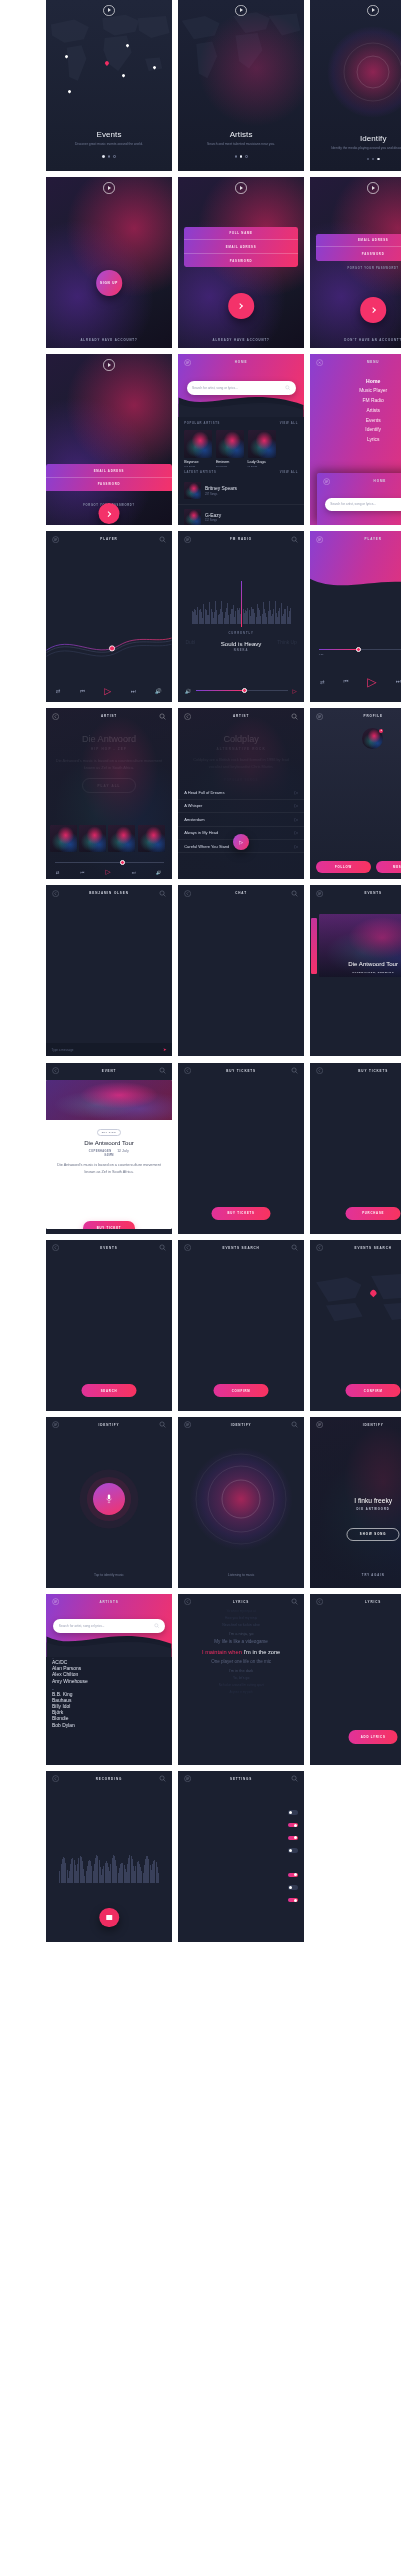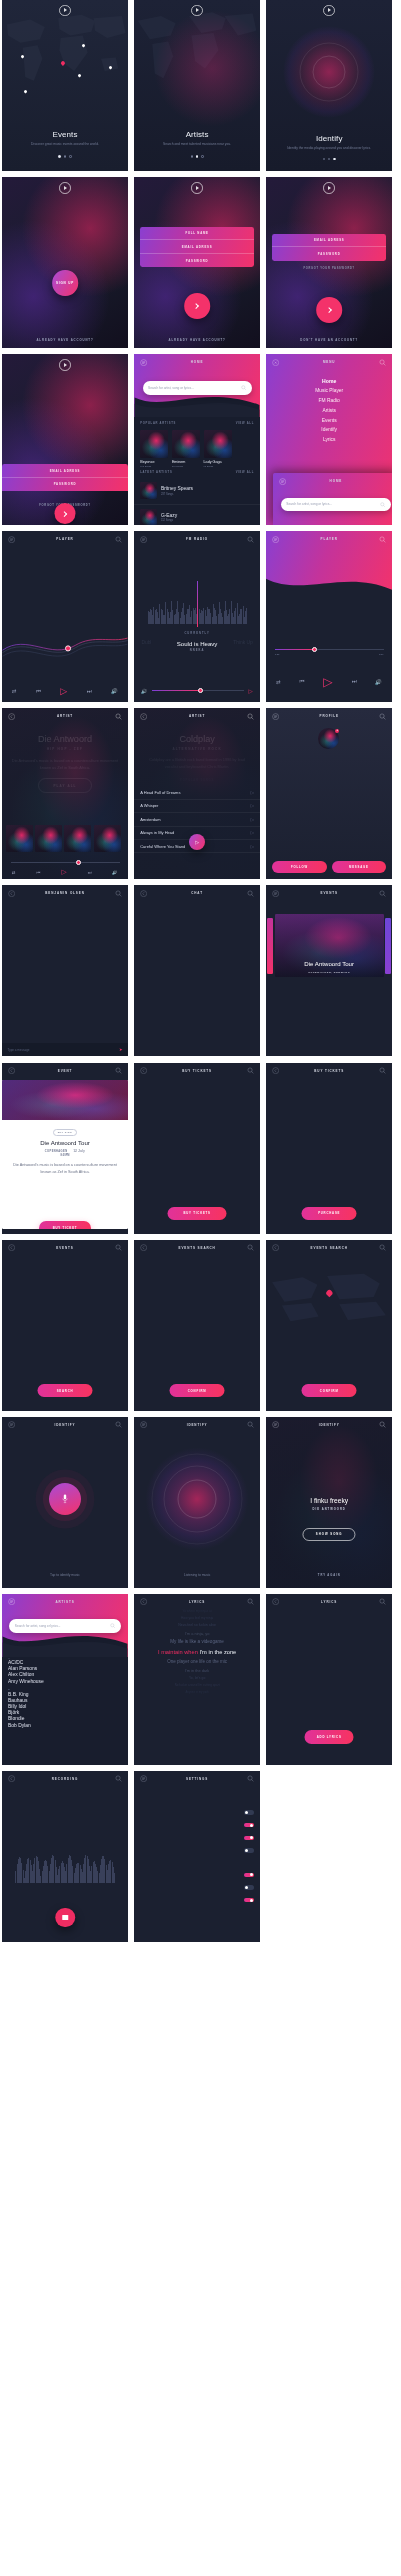--- a/index.html
+++ b/index.html
@@ -3,21 +3,21 @@
 <meta charset="utf-8">
 <style>
   * { box-sizing: border-box; margin: 0; padding: 0; }
   html, body {
     width: 401px; height: 2576px;
     background: #ffffff;
     font-family: "Liberation Sans", sans-serif;
     overflow: hidden;
   }
   .sheet { width: 401px; height: 2576px; position: relative; background:#fff; }
-  .row { display: flex; gap: 6.1px; padding: 0 2px; margin-bottom: 6.1px; }
+  .row { display: flex; gap: 6.1px; padding: 0 16px; margin-bottom: 6.1px; margin-left: 30px; }
   .screen {
     width: 126px; height: 171px;
     background: #1b2030;
     position: relative; overflow: hidden;
     flex: 0 0 126px;
     color: #cfd3e0;
   }
 
   
   .navbar {

